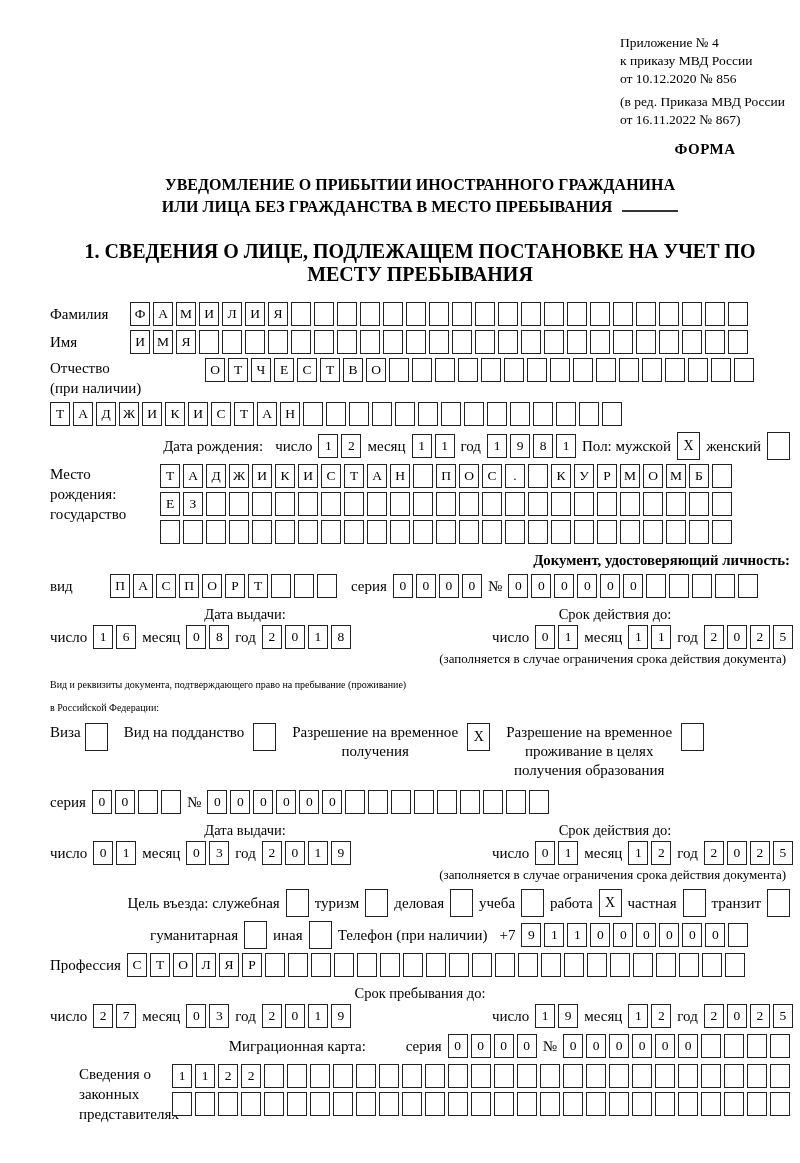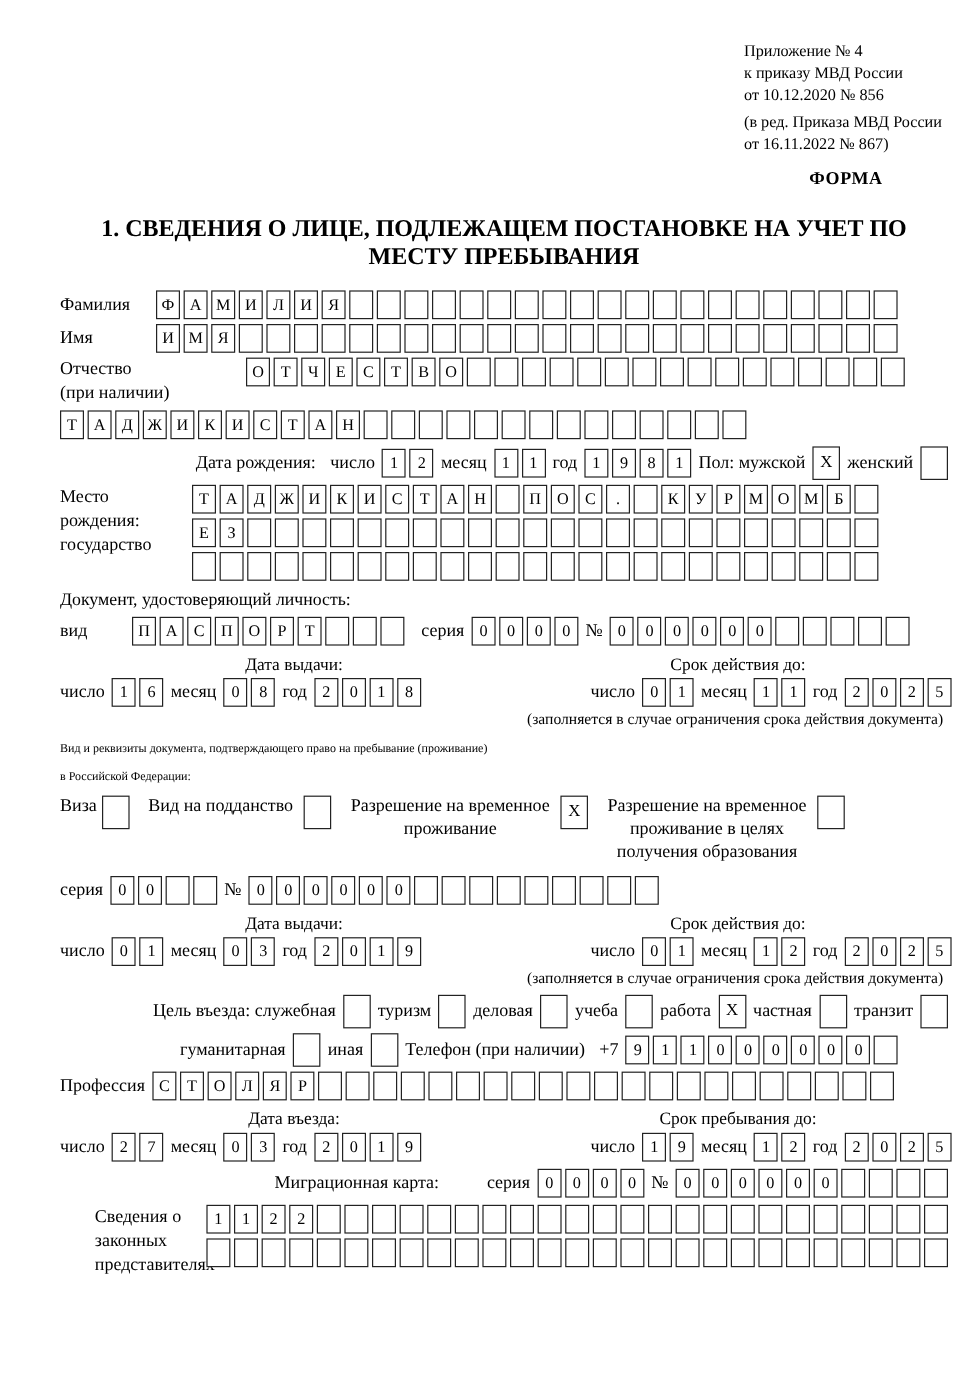--- a/index.html
+++ b/index.html
@@ -48,38 +48,42 @@
   .date-caption { margin-top:8px; margin-bottom:2px; font-size:14.5px; }
   .note { text-align:right; font-size:13px; margin:2px 0 6px 0; padding-right:4px; }
   .intro { margin-top:6px; line-height:23px; font-size:10px; }
   .permits { display:flex; align-items:flex-start; margin-top:4px; margin-bottom:10px; }
   .permit { display:flex; align-items:flex-start; margin-right:16px; }
   .permit .ptxt { line-height:19px; }
   .permit .ptxt.center { text-align:center; }
   .permit .cells { margin-left:9px; margin-top:0; }
   .gap8 { margin-left:8px; } .gap14 { margin-left:14px; }
   .mt6 { margin-top:6px;justify-content:flex-end; }
-  .dochead { text-align:left; font-weight:normal; font-size:14.8px; margin:4px 0 5px 0; }
+  .dochead { text-align:right; font-weight:bold; font-size:14.8px; margin:4px 0 5px 0; }
   .purpose-line2 { margin-left:100px; }
 </style>
 </head>
 <body>
 
 <div class="page">
 
   <div class="ref-block">
     <div>Приложение № 4</div>
     <div>к приказу МВД России</div>
     <div>от 10.12.2020 № 856</div>
     <div class="p2">(в ред. Приказа МВД России</div>
     <div>от 16.11.2022 № 867)</div>
   </div>
 
   <div class="forma">ФОРМА</div>
 
+  <div class="title">
+    <div>УВЕДОМЛЕНИЕ О ПРИБЫТИИ ИНОСТРАННОГО ГРАЖДАНИНА</div>
+    <div><span>ИЛИ ЛИЦА БЕЗ ГРАЖДАНСТВА В МЕСТО ПРЕБЫВАНИЯ</span><span class="title-underline"></span></div>
+  </div>
 
   <div class="section-heading">1. СВЕДЕНИЯ О ЛИЦЕ, ПОДЛЕЖАЩЕМ ПОСТАНОВКЕ НА УЧЕТ ПО МЕСТУ ПРЕБЫВАНИЯ</div>
 
   <div class="fields">
 
     <div class="row">
       <span class="lbl w80">Фамилия</span>
       <span class="cells">
           <span class="cell">Ф</span>
           <span class="cell">А</span>
@@ -427,21 +431,21 @@
       </div>
       <div class="permit">
         <span class="ptxt">Вид на подданство</span>
         <span class="cells lg">
             <span class="cell"></span>
           </span>
       </div>
       <div class="permit">
         <span class="ptxt center">
           <span style="display:block">Разрешение на временное</span>
-          <span style="display:block">проживание</span>
+          <span style="display:block">получения</span>
         </span>
         <span class="cells lg">
             <span class="cell">X</span>
           </span>
       </div>
       <div class="permit" style="margin-right:0">
         <span class="ptxt center">
           <span style="display:block">Разрешение на временное</span>
           <span style="display:block">проживание в целях</span>
           <span style="display:block">получения образования</span>
@@ -611,21 +615,20 @@
           <span class="cell"></span>
           <span class="cell"></span>
           <span class="cell"></span>
           <span class="cell"></span>
           <span class="cell"></span>
           <span class="cell"></span>
         </span>
     </div>
 
     <div class="halves date-caption">
-      <div class="half-l center">Дата въезда:</div>
       <div class="half-r center">Срок пребывания до:</div>
     </div>
 
     <div class="halves">
       <div class="half-l inl">
         <span class="t">число</span>
         <span class="cells">
             <span class="cell">2</span>
             <span class="cell">7</span>
           </span>

